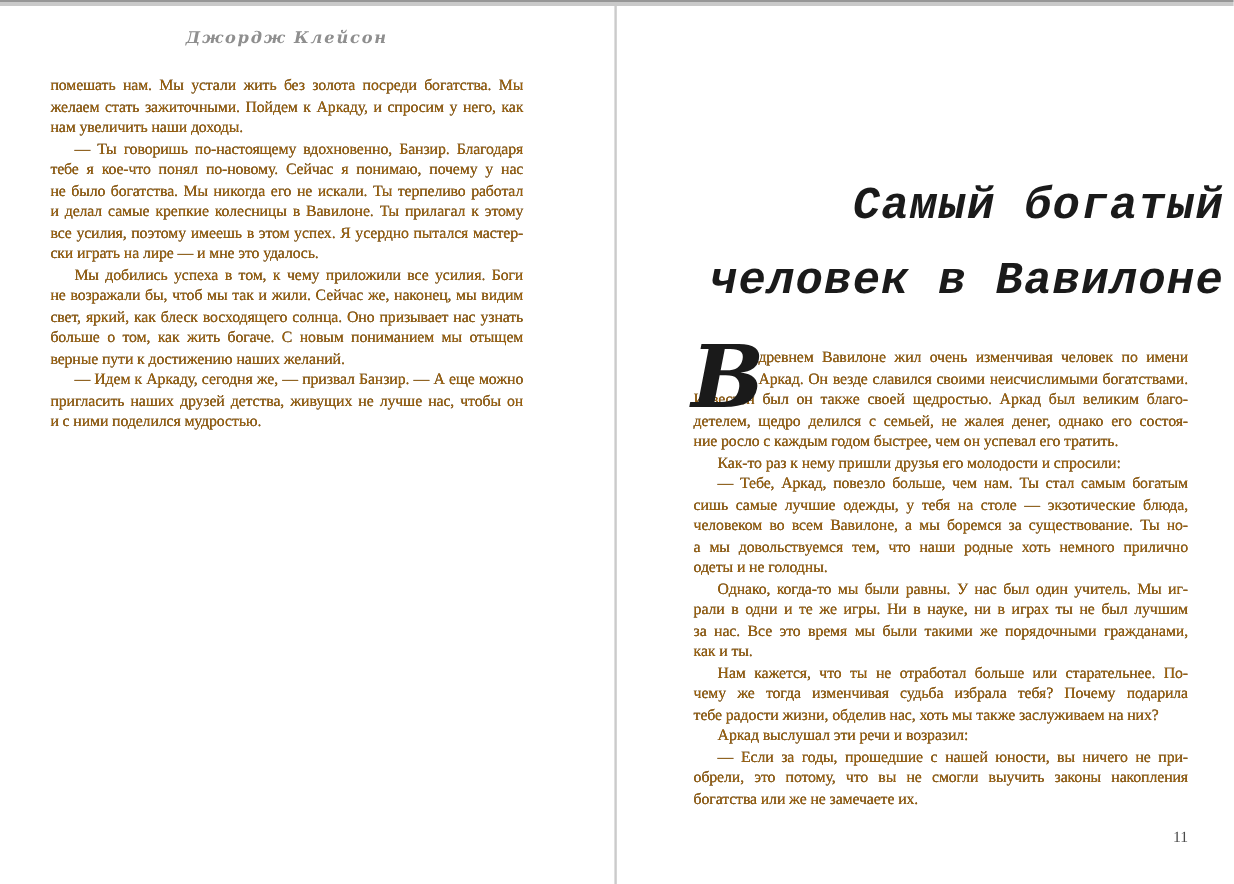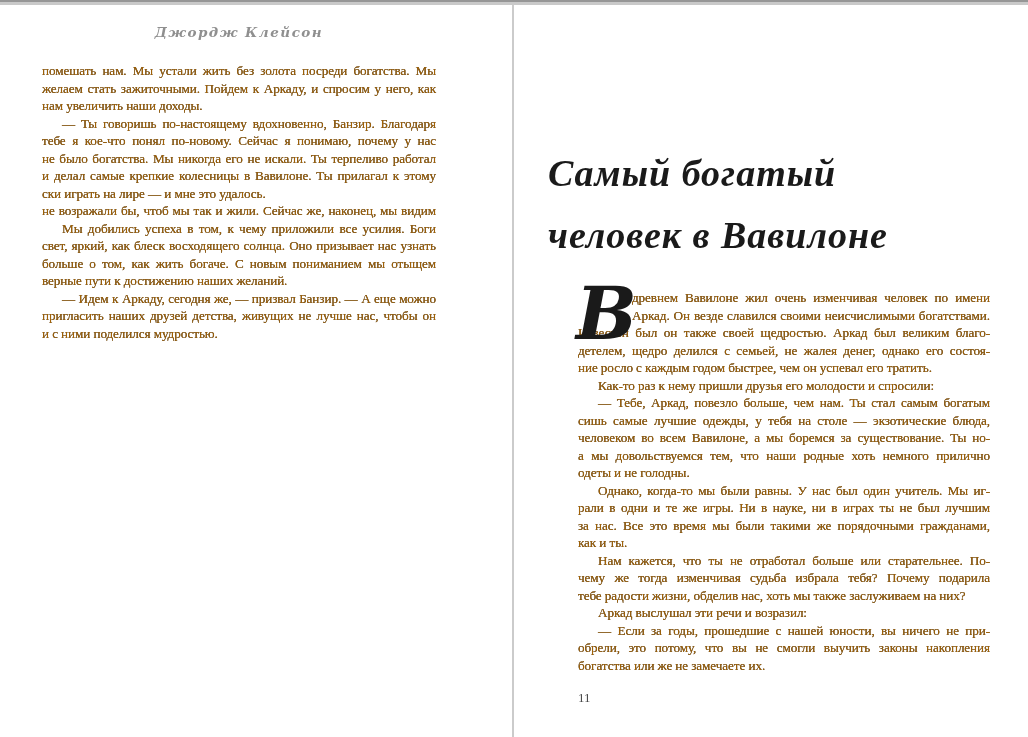--- a/index.html
+++ b/index.html
@@ -75,36 +75,36 @@
     font-size: 72px;
     line-height: 72px;
     color: #1a1a1a;
   }
   .chapter-title {
     position: absolute;
     top: 142px;
     left: 548px;
     width: 472px;
     margin: 0;
-    text-align: left;
-    font-family: Liberation Serif, serif;
+    text-align: right;
+    font-family: Liberation Mono, monospace;
     font-style: italic;
     font-weight: bold;
     font-size: 38px;
     line-height: 62px;
     letter-spacing: 1px;
     color: #1a1a1a;
   }
   .chapter-title .title-line { display: block; }
   .page-number {
     position: absolute;
     top: 690px;
     left: 578px;
     width: 412px;
-    text-align: left;
+    text-align: right;
     font-size: 13px;
     color: #4a4a4a;
   }
 </style>
 </head>
 <body>
 
 <div class="top-band"></div>
 
 <main class="spread">
@@ -115,25 +115,26 @@
         <div class="para">
           <div class="line first">помешать нам. Мы устали жить без золота посреди богатства. Мы</div>
           <div class="line">желаем стать зажиточными. Пойдем к Аркаду, и спросим у него, как</div>
           <div class="line last">нам увеличить наши доходы.</div>
         </div>
         <div class="para indent">
           <div class="line first">— Ты говоришь по-настоящему вдохновенно, Банзир. Благодаря</div>
           <div class="line">тебе я кое-что понял по-новому. Сейчас я понимаю, почему у нас</div>
           <div class="line">не было богатства. Мы никогда его не искали. Ты терпеливо работал</div>
           <div class="line">и делал самые крепкие колесницы в Вавилоне. Ты прилагал к этому</div>
+          <div class="line">все усилия, поэтому имеешь в этом успех. Я усердно пытался мастер-</div>
           <div class="line last">ски играть на лире — и мне это удалось.</div>
         </div>
         <div class="para indent">
+          <div class="line first">Мы добились успеха в том, к чему приложили все усилия. Боги</div>
           <div class="line">не возражали бы, чтоб мы так и жили. Сейчас же, наконец, мы видим</div>
-          <div class="line first">Мы добились успеха в том, к чему приложили все усилия. Боги</div>
           <div class="line">свет, яркий, как блеск восходящего солнца. Оно призывает нас узнать</div>
           <div class="line">больше о том, как жить богаче. С новым пониманием мы отыщем</div>
           <div class="line last">верные пути к достижению наших желаний.</div>
         </div>
         <div class="para indent">
           <div class="line first">— Идем к Аркаду, сегодня же, — призвал Банзир. — А еще можно</div>
           <div class="line">пригласить наших друзей детства, живущих не лучше нас, чтобы он</div>
           <div class="line last">и с ними поделился мудростью.</div>
         </div>
       </div>

